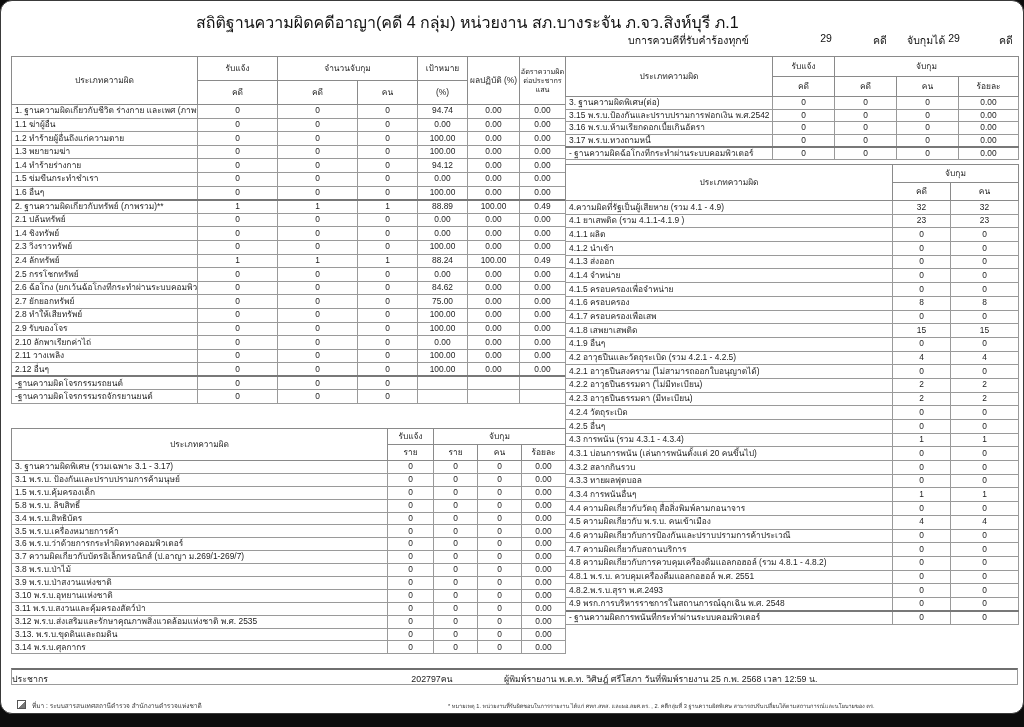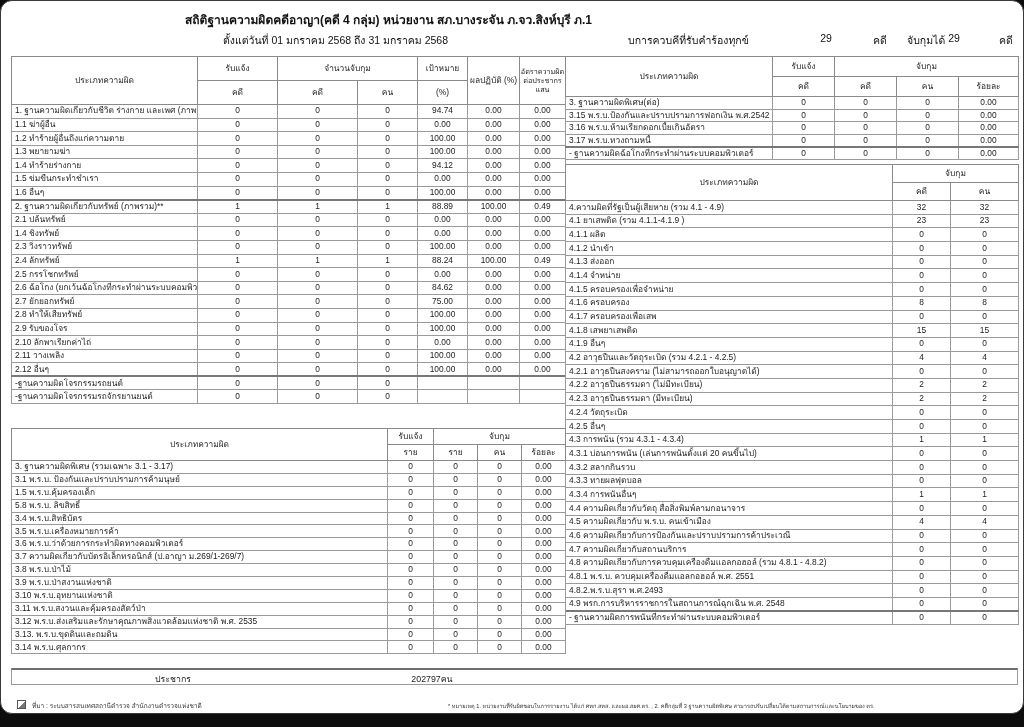--- a/index.html
+++ b/index.html
@@ -1,21 +1,21 @@
 <!DOCTYPE html>
 <html><head>
 <meta charset="utf-8">
 <style>
   * { margin:0; padding:0; box-sizing:border-box; }
   html,body { background:#0d0d0d; font-family:"Liberation Sans", sans-serif; }
   .stage { position:relative; width:1024px; height:727px; background:#0d0d0d; overflow:hidden; }
   .sheet { position:absolute; left:0; top:0; width:1024px; height:714px;
            background:#ffffff; border-radius:12px; border:1px solid #3a3a3a; }
 
-  .title { position:absolute; left:184px; top:9px; font-size:12px; font-weight:bold; color:#111; }
+  .title { position:absolute; left:195px; top:9px; font-size:16px; font-weight:normal; color:#111; }
   .subline { position:absolute; left:0; top:31px; width:1024px; height:16px; font-size:10.5px; color:#111; }
   .subline span { position:absolute; white-space:nowrap; }
   .date-range { left:222px; }
   .c-label { left:627px; }
   .c-val   { left:800px; width:50px; text-align:center; }
   .c-unit  { left:872px; }
   .a-label { left:906px; }
   .a-val   { left:930px; width:46px; text-align:center; }
   .a-unit  { left:998px; }
 
@@ -42,39 +42,38 @@
   .tblD tbody td { height:13.7px; }
 
   .tblB { left:10px; top:427px; width:554px; }
   .tblB thead tr { height:16px; }
   .tblB tbody td { height:12.9px; }
 
   .popband { position:absolute; left:10px; top:667px; width:1007px; height:17px;
              border:1px solid #9a9a9a; border-top:2px solid #6f6f6f; font-size:8.8px;
              color:#1c1c1c; }
   .popband span { position:absolute; top:2px; white-space:nowrap; }
-  .pop-label { left:16px; width:290px; text-align:center; }
+  .pop-label { left:0; width:290px; }
   .pop-value { left:330px; width:180px; text-align:center; }
   .print-info { left:492px; }
 
   .fn-icon { position:absolute; left:16px; top:699px; width:9px; height:9px;
              border:1px solid #555; background:linear-gradient(135deg,#fff 55%,#777 56%); }
   .fn-source { position:absolute; left:31px; top:700px; font-size:6.5px; color:#333; white-space:nowrap; }
   .fn-note { position:absolute; left:447px; top:701px; font-size:5.6px; color:#333; white-space:nowrap; }
 </style>
 </head>
 <body>
 
 <div class="stage">
   <div class="sheet">
 
     <div class="title">สถิติฐานความผิดคดีอาญา(คดี 4 กลุ่ม) หน่วยงาน สภ.บางระจัน ภ.จว.สิงห์บุรี ภ.1</div>
 
     <div class="subline">
-      <span class="date-range">ตั้งแต่วันที่ 01 มกราคม 2568 ถึง 31 มกราคม 2568</span>
       <span class="c-label">บการควบคีที่รับคำร้องทุกข์</span>
       <span class="c-val">29</span>
       <span class="c-unit">คดี</span>
       <span class="a-label">จับกุมได้</span>
       <span class="a-val">29</span>
       <span class="a-unit">คดี</span>
     </div>
 
     <table class="tblA">
       <colgroup>
@@ -665,20 +664,21 @@
             <td class="num">0</td>
             <td class="num">0</td>
             <td class="num">0.00</td>
           </tr>
         </tbody>
     </table>
 
     <div class="popband">
       <span class="pop-label">ประชากร</span>
       <span class="pop-value">202797คน</span>
+      <span class="print-info">ผู้พิมพ์รายงาน พ.ต.ท. วิศิษฎ์ ศรีโสภา วันที่พิมพ์รายงาน 25 ก.พ. 2568  เวลา 12:59 น.</span>
     </div>
 
     <div class="fn-icon"></div>
     <div class="fn-source">ที่มา : ระบบสารสนเทศสถานีตำรวจ สำนักงานตำรวจแห่งชาติ</div>
     <div class="fn-note">* หมายเหตุ  1. หน่วยงานที่รับผิดชอบในการรายงาน ได้แก่ ศทก.สทส. และผอ.สยศ.ตร. , 2. คดีกลุ่มที่ 3 ฐานความผิดพิเศษ สามารถปรับเปลี่ยนได้ตามสถานการณ์และนโยบายของ ตร.</div>
 
   </div>
 </div>
 
 </body></html>

